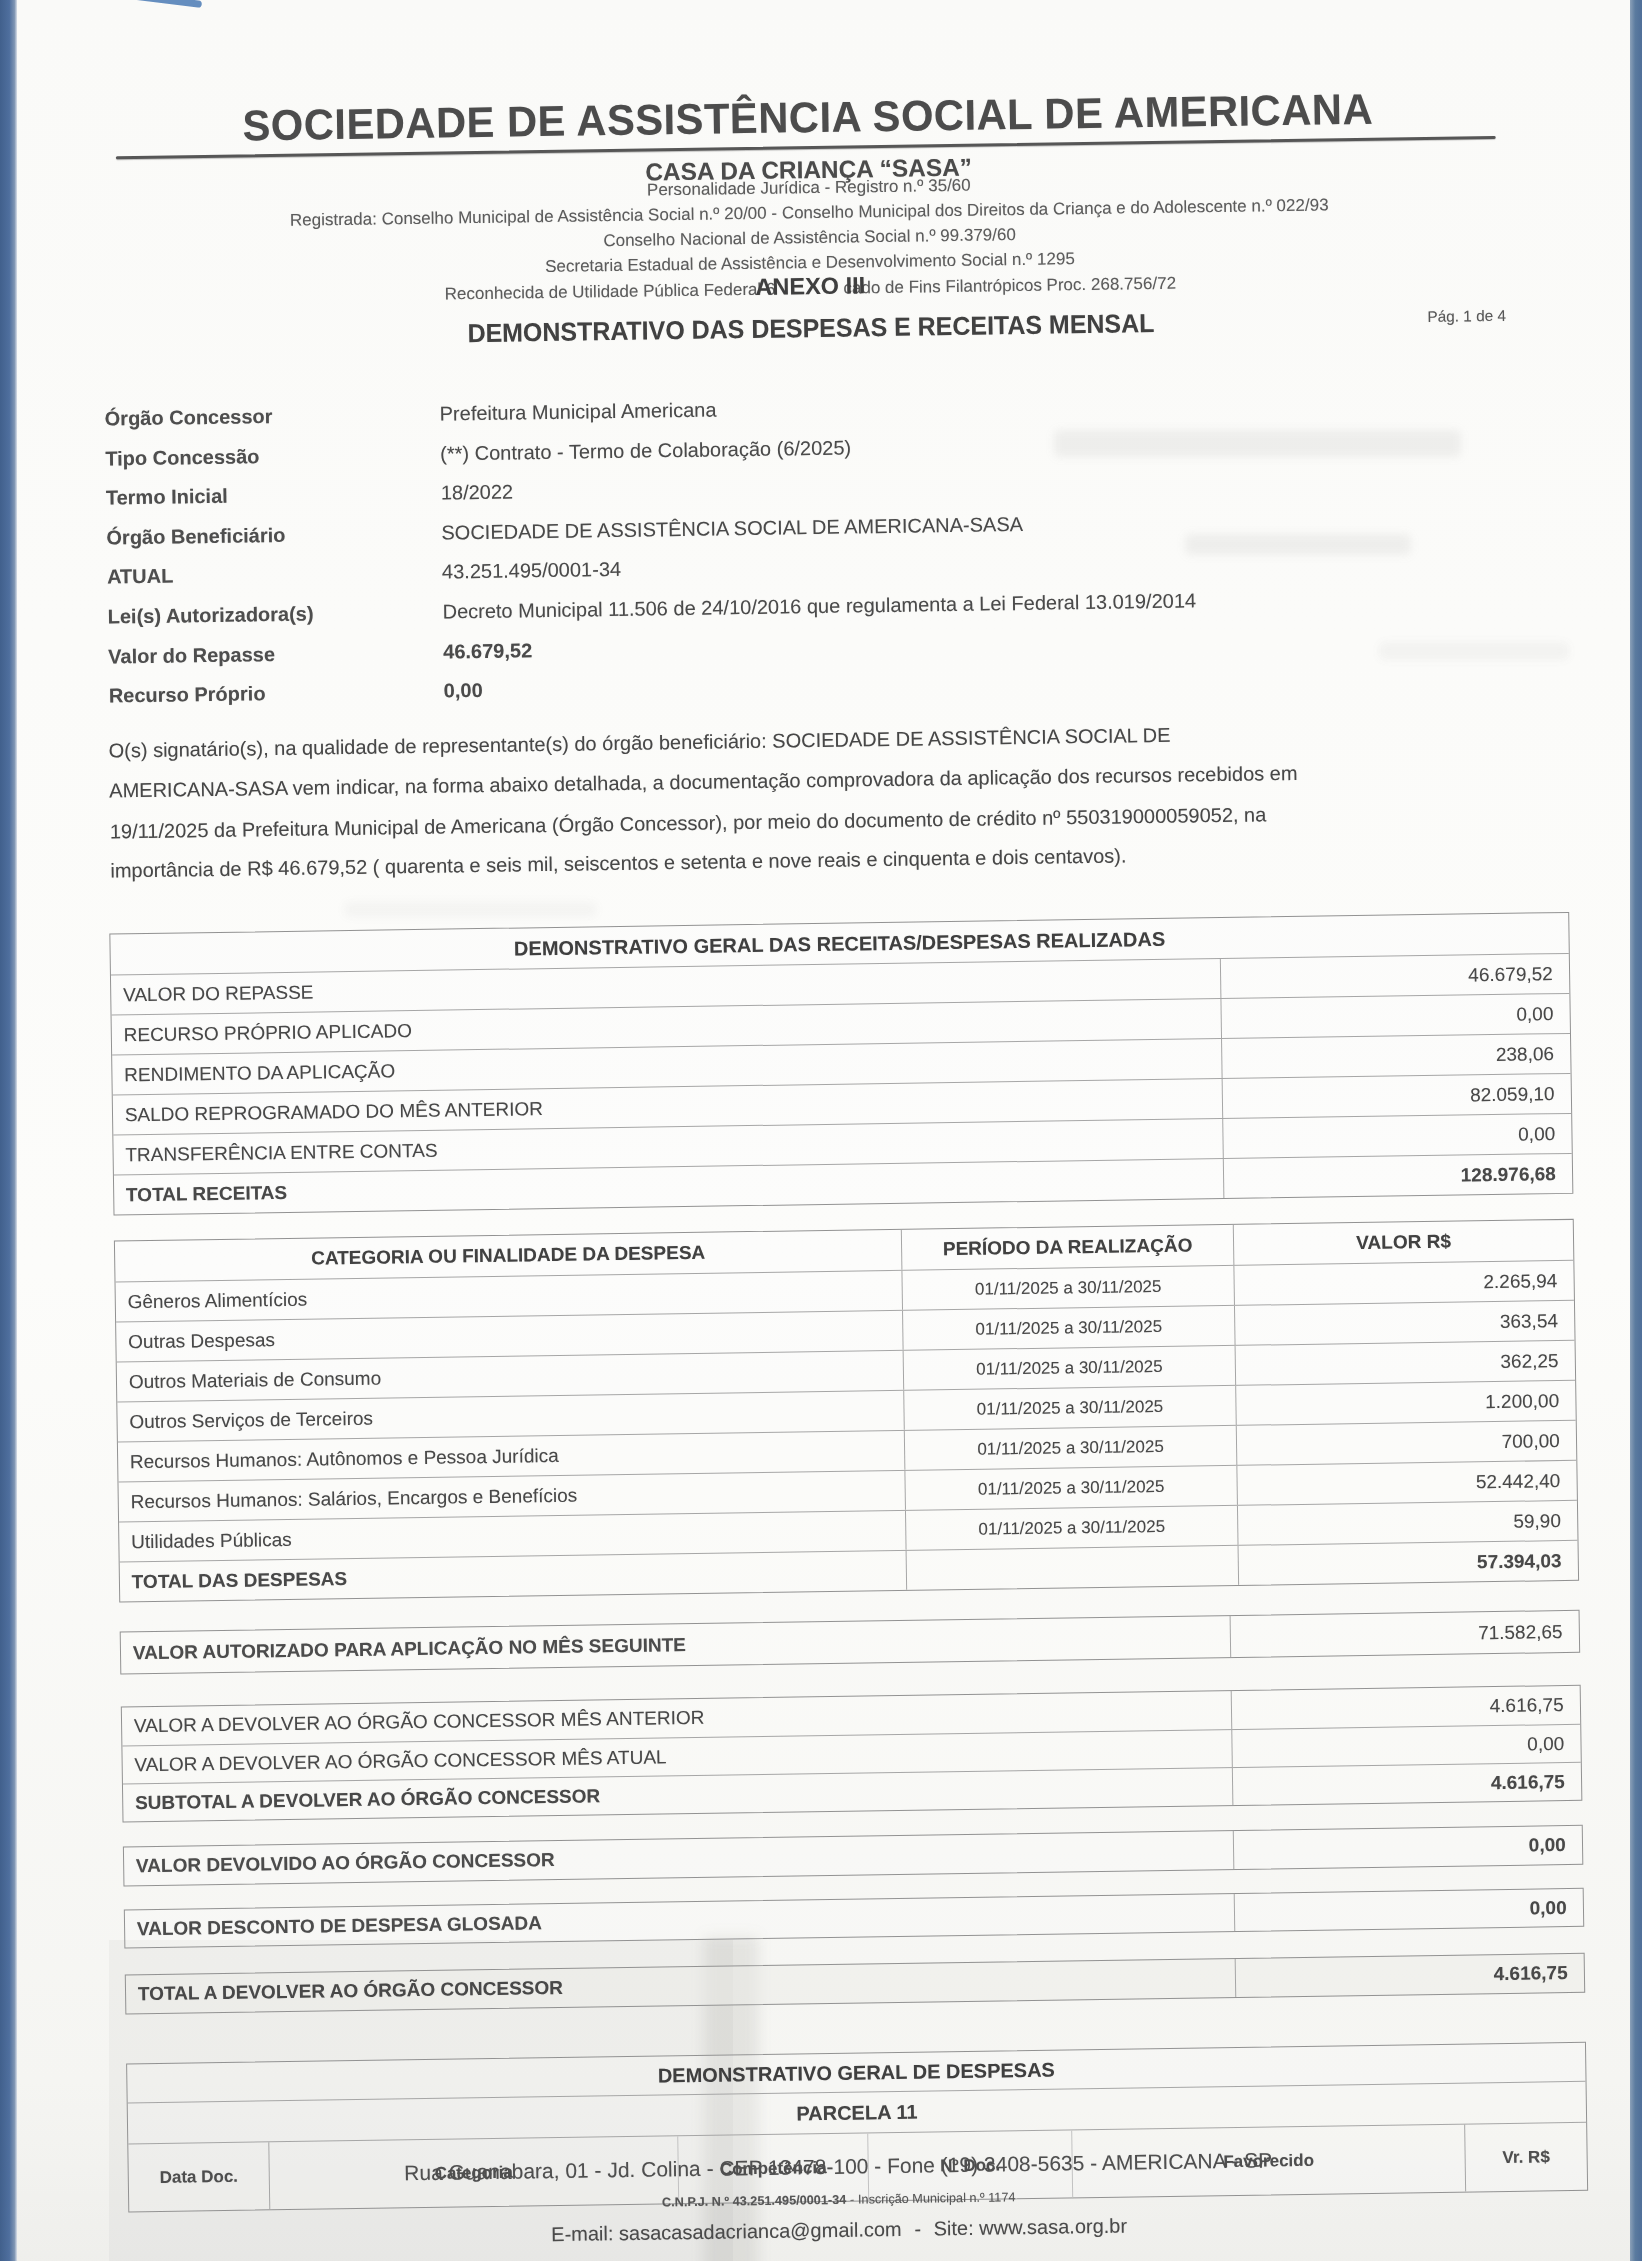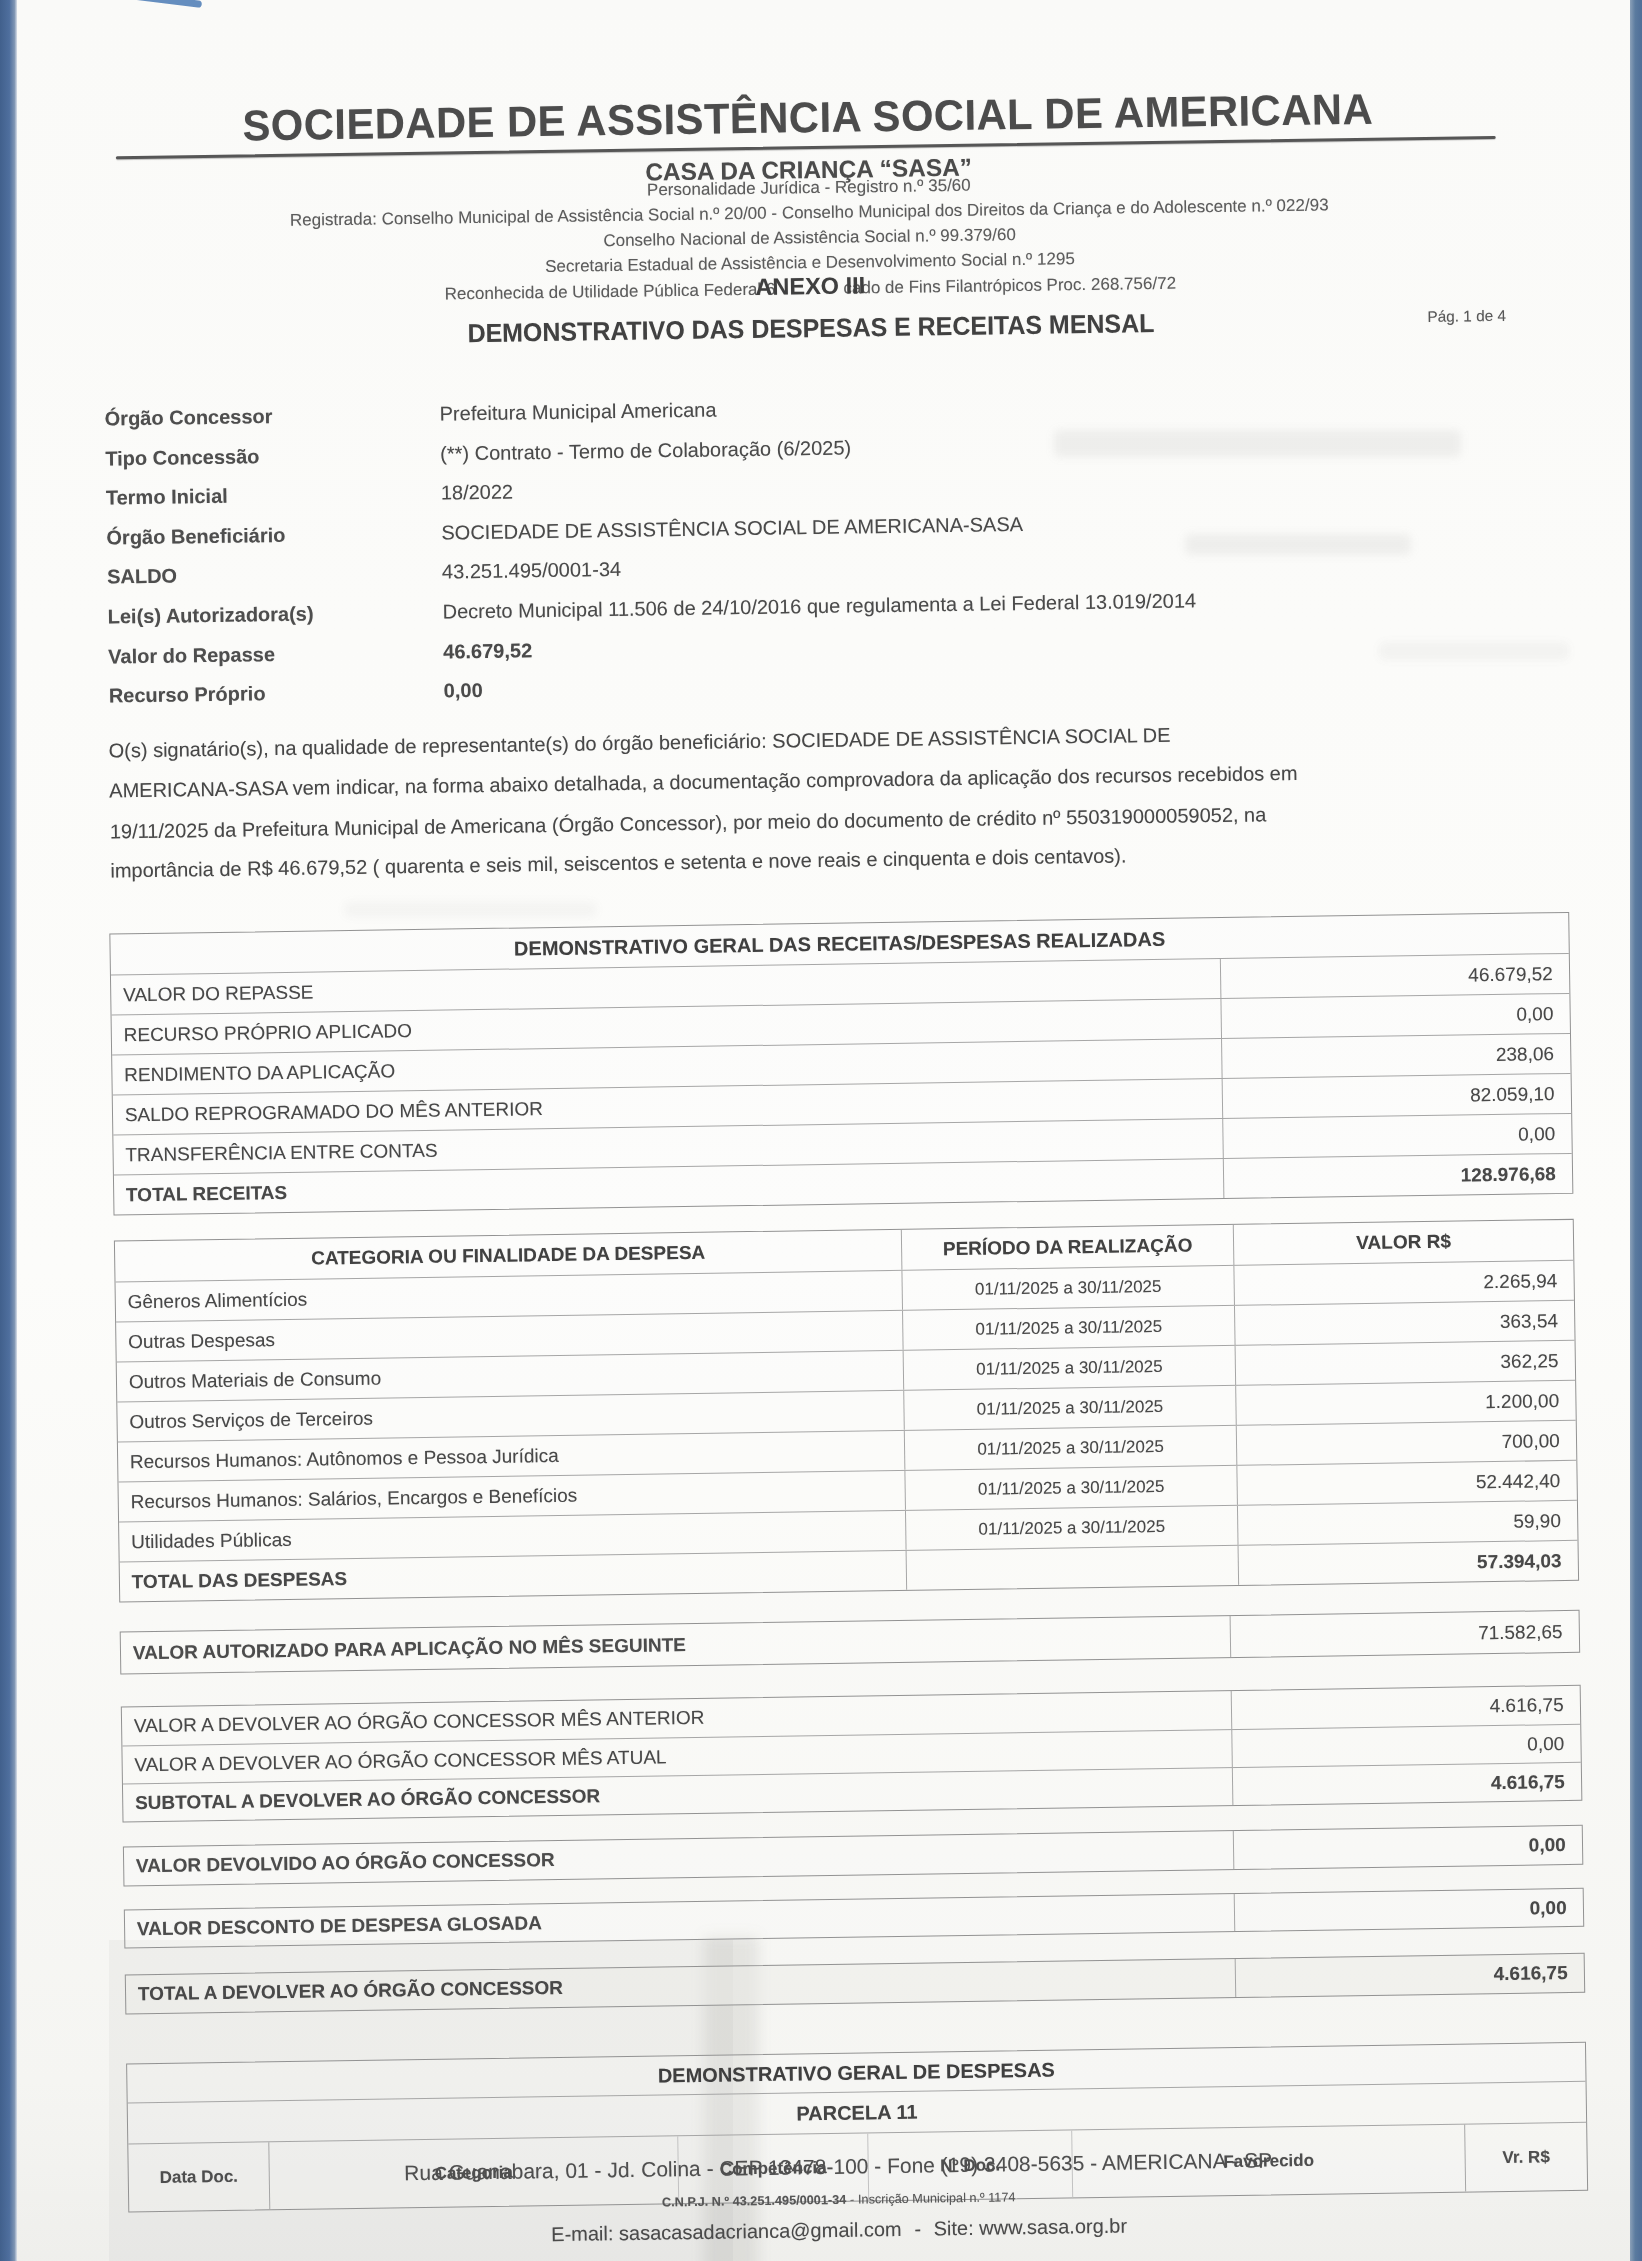--- a/index.html
+++ b/index.html
@@ -130,21 +130,21 @@
     <div class="abs pag">Pág. 1 de 4</div>
 
     <div class="abs info-label" style="top:397px">Órgão Concessor</div>
     <div class="abs info-value" style="top:397px">Prefeitura Municipal Americana</div>
     <div class="abs info-label" style="top:437px">Tipo Concessão</div>
     <div class="abs info-value" style="top:437px">(**) Contrato - Termo de Colaboração (6/2025)</div>
     <div class="abs info-label" style="top:476px">Termo Inicial</div>
     <div class="abs info-value" style="top:476px">18/2022</div>
     <div class="abs info-label" style="top:516px">Órgão Beneficiário</div>
     <div class="abs info-value" style="top:516px">SOCIEDADE DE ASSISTÊNCIA SOCIAL DE AMERICANA-SASA</div>
-    <div class="abs info-label" style="top:555px">SALDO</div>
+    <div class="abs info-label" style="top:555px">ATUAL</div>
     <div class="abs info-value" style="top:555px">43.251.495/0001-34</div>
     <div class="abs info-label" style="top:595px">Lei(s) Autorizadora(s)</div>
     <div class="abs info-value" style="top:595px">Decreto Municipal 11.506 de 24/10/2016 que regulamenta a Lei Federal 13.019/2014</div>
     <div class="abs info-label" style="top:635px">Valor do Repasse</div>
     <div class="abs info-value bold" style="top:635px">46.679,52</div>
     <div class="abs info-label" style="top:674px">Recurso Próprio</div>
     <div class="abs info-value bold" style="top:674px">0,00</div>
 
     <div class="abs para" style="top:729px">O(s) signatário(s), na qualidade de representante(s) do órgão beneficiário: SOCIEDADE DE ASSISTÊNCIA SOCIAL DE</div>
     <div class="abs para" style="top:769px">AMERICANA-SASA vem indicar, na forma abaixo detalhada, a documentação comprovadora da aplicação dos recursos recebidos em</div>

